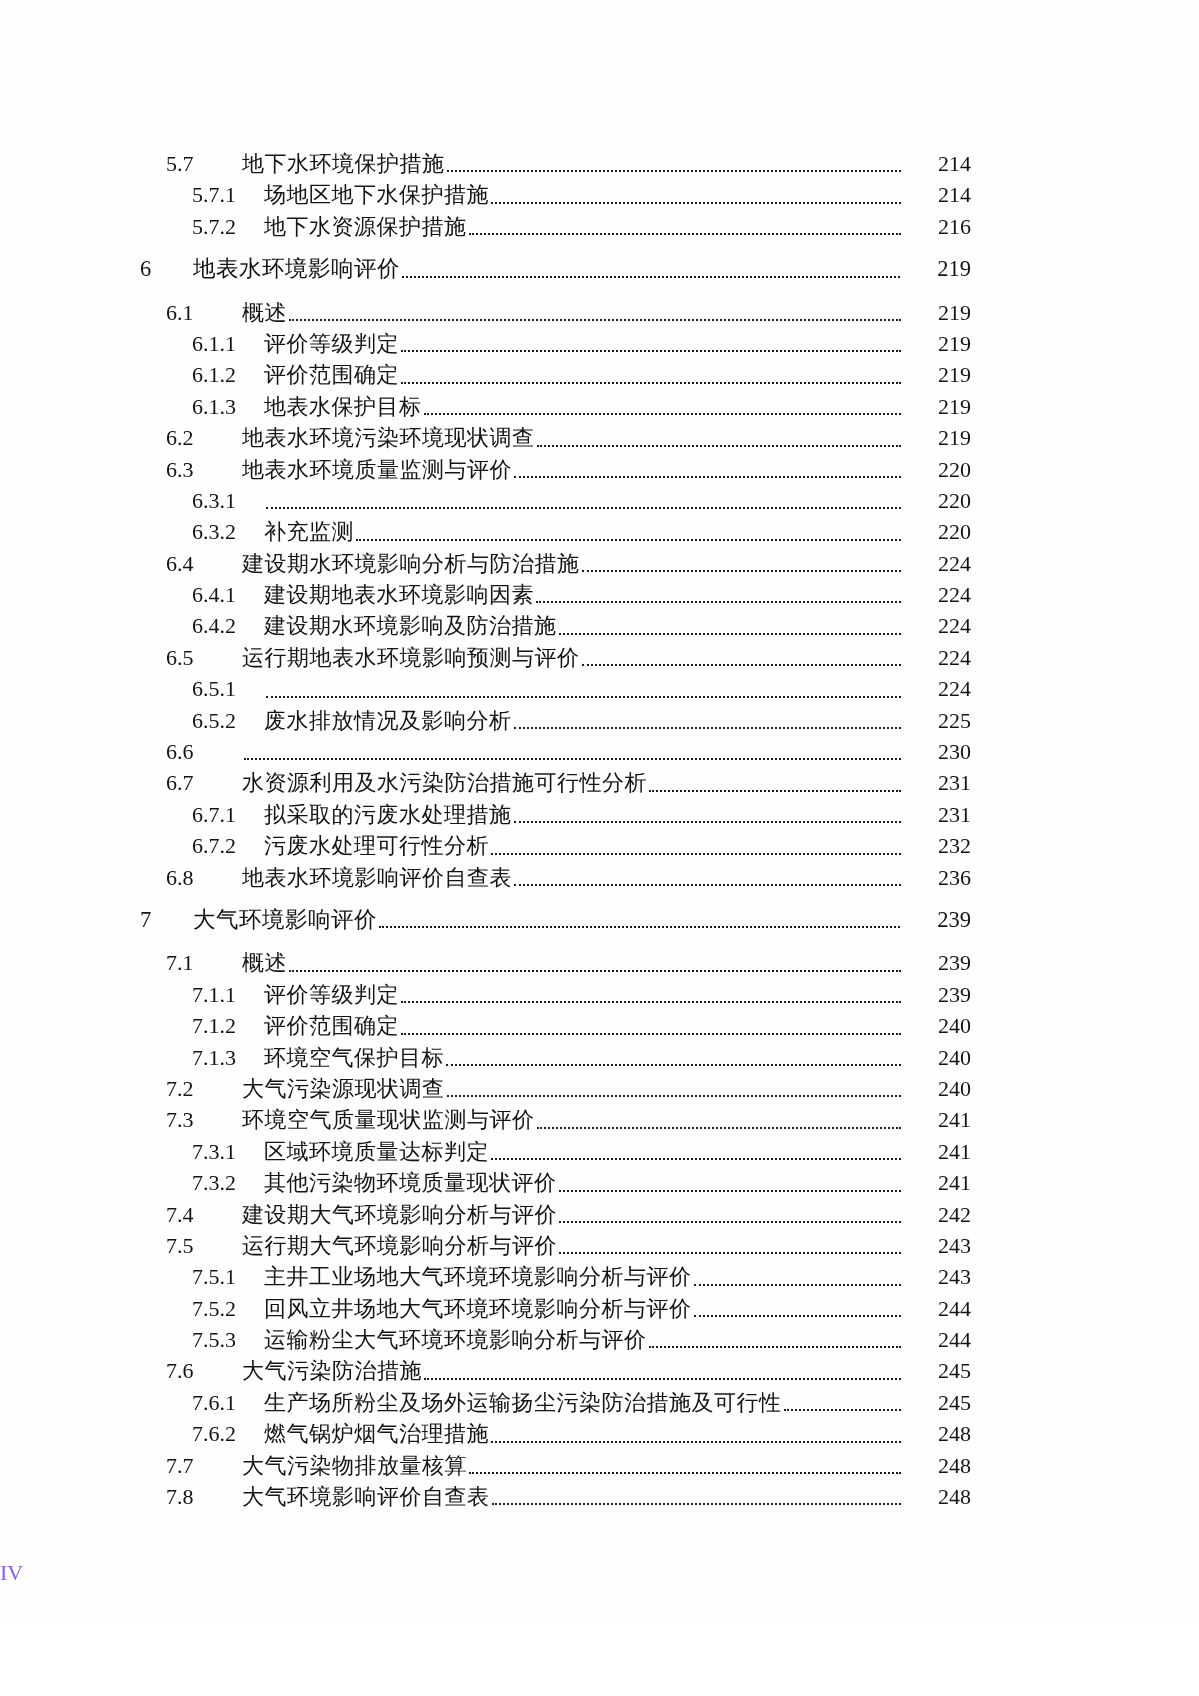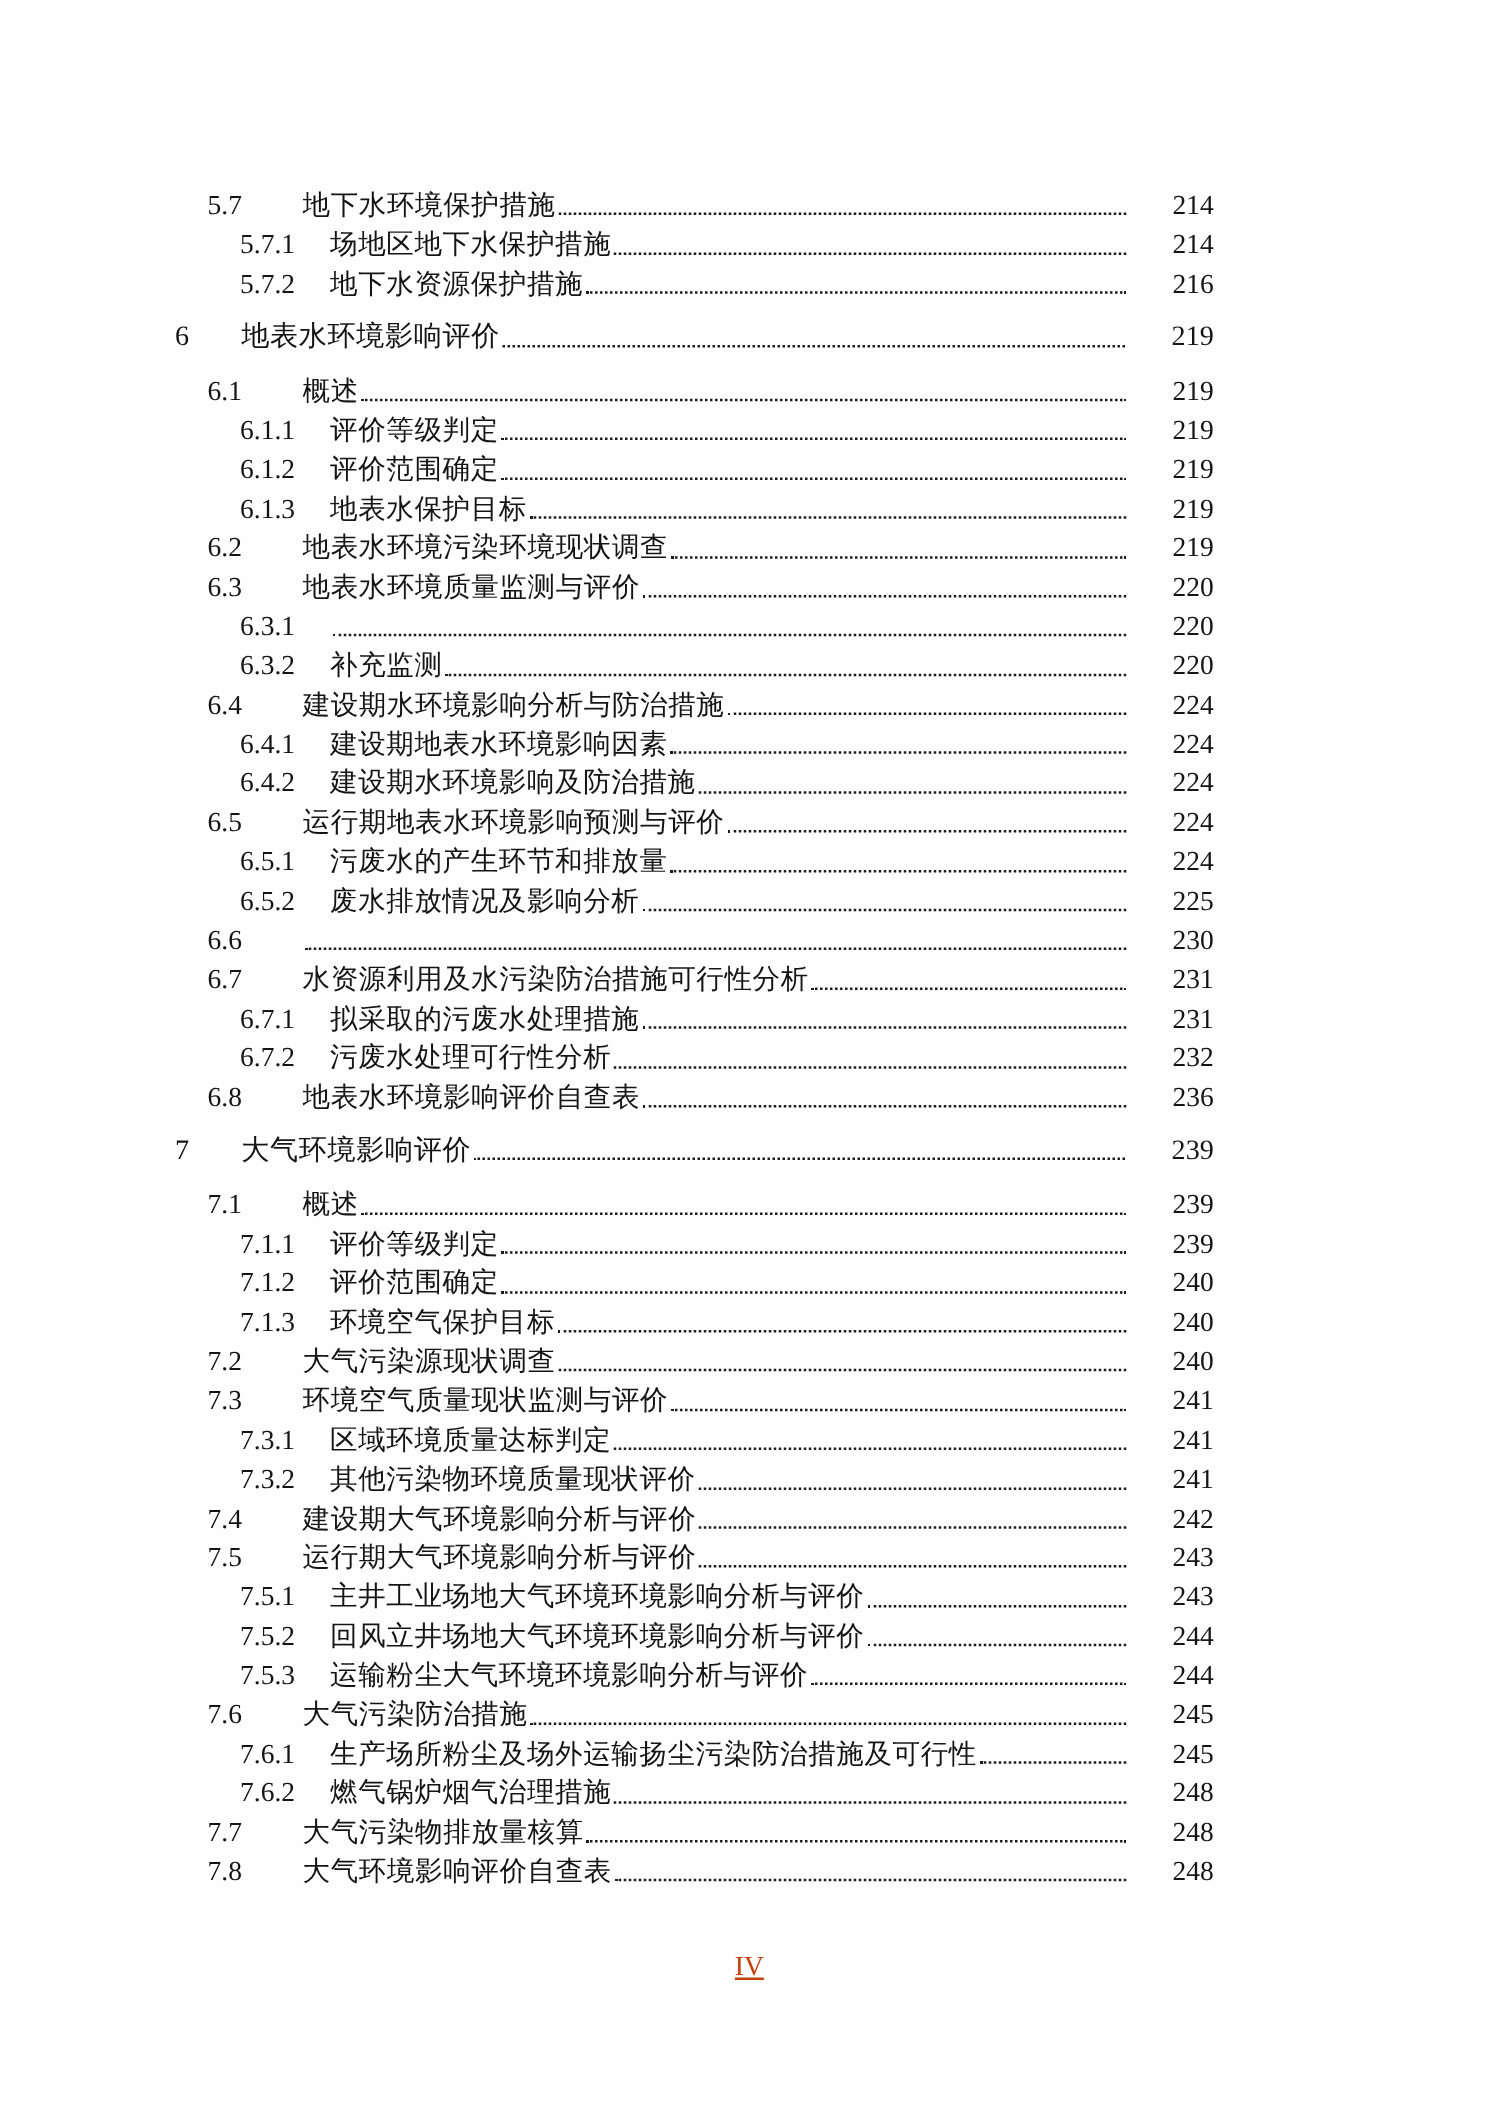--- a/index.html
+++ b/index.html
@@ -62,25 +62,24 @@
   .pagenum {
     flex: 0 0 auto;
     text-align: left;
     margin-left: 36px;
   }
   .footer {
     position: absolute;
     top: 1558px;
     left: 0;
     width: 100%;
-    text-align: center;
+    text-align: left;
     font-size: 22px;
     line-height: 30px;
-    color: #c2410c;
-    text-decoration: underline;
+    color: #8b5cf6;
   }
 </style>
 </head>
 <body>
 
 <div class="page">
   <div class="toc" id="toc">
       <div class="toc-row level-2">
         <span class="num">5.7</span>
         <span class="title">地下水环境保护措施</span>
@@ -171,21 +170,20 @@
         <span class="pagenum">224</span>
       </div>
       <div class="toc-row level-2">
         <span class="num">6.5</span>
         <span class="title">运行期地表水环境影响预测与评价</span>
         <span class="leader"></span>
         <span class="pagenum">224</span>
       </div>
       <div class="toc-row level-3">
         <span class="num">6.5.1</span>
-        <span class="title">污废水的产生环节和排放量</span>
         <span class="leader"></span>
         <span class="pagenum">224</span>
       </div>
       <div class="toc-row level-3">
         <span class="num">6.5.2</span>
         <span class="title">废水排放情况及影响分析</span>
         <span class="leader"></span>
         <span class="pagenum">225</span>
       </div>
       <div class="toc-row level-2">

